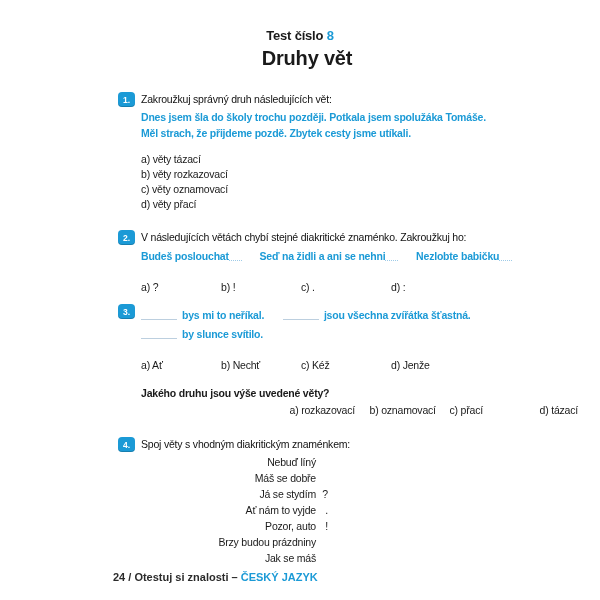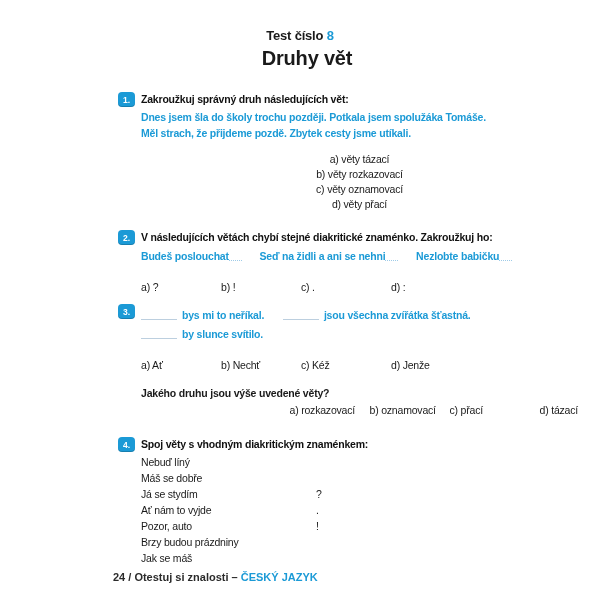--- a/index.html
+++ b/index.html
@@ -22,41 +22,41 @@
   
   .q { position: absolute; left: 118px; width: 460px; display: flex; align-items: flex-start; }
   .badge {
     flex: none; width: 17px; height: 15px; margin: 0 6px 0 0;
     background: var(--accent); border-radius: 4px;
     color: #fff; font-size: 8.5px; font-weight: bold;
     display: flex; align-items: center; justify-content: center;
     box-shadow: inset 0 -1px 0 rgba(0,0,0,.18);
   }
   .qc { flex: 1; font-size: 10.5px; letter-spacing: -0.2px; line-height: 15px; }
-  .prompt { font-weight: bold; white-space: nowrap; color: #111; }
+  .prompt { font-weight: normal; white-space: nowrap; color: #111; }
   .pline { color: var(--accent); font-weight: bold; white-space: nowrap; line-height: 16px; }
   .passage { margin-top: 2px; }
 
-  .opts-v { list-style: none; margin: 11px 0 0; padding: 0; text-align: center; }
+  .opts-v { list-style: none; margin: 11px 0 0; padding: 0; }
   .opts-v li { line-height: 15px; }
 
   .opts-h { display: flex; margin-top: 16px; white-space: nowrap; }
   .opts-h .c1 { width: 80px; } .opts-h .c2 { width: 80px; } .opts-h .c3 { width: 90px; }
 
   .blue-row { margin-top: 3px; color: var(--accent); font-weight: bold; white-space: nowrap; line-height: 16px; }
   .dash-blank { display: inline-block; width: 13px; border-bottom: 1.5px dotted #9ecbe8; transform: translateY(1px); }
   .sent-gap { margin-right: 15px; }
   .line-blank { display: inline-block; width: 36px; border-bottom: 1px solid #bccfdf; transform: translateY(1px); margin-right: 5px; }
   .gap2 { margin-left: 16px; }
 
   .subprompt { margin-top: 13px; font-weight: bold; white-space: nowrap; }
   .opts-h.sub { margin-top: 2px; justify-content: flex-end; }
 
   .match-rows { margin-top: 2px; }
-  .match-row { display: flex; line-height: 16px; }
+  .match-row { display: flex; line-height: 16px; text-align: right; }
   .mtext { width: 175px; }
   .mmark { width: 12px; }
 
   
   .footer { position: absolute; top: 571px; left: 113px; font-size: 11px; font-weight: 600; color: #2b2b2b; }
   .footer .accent { font-weight: bold; margin-left: 3px; }
 </style>
 </head>
 <body>
 

